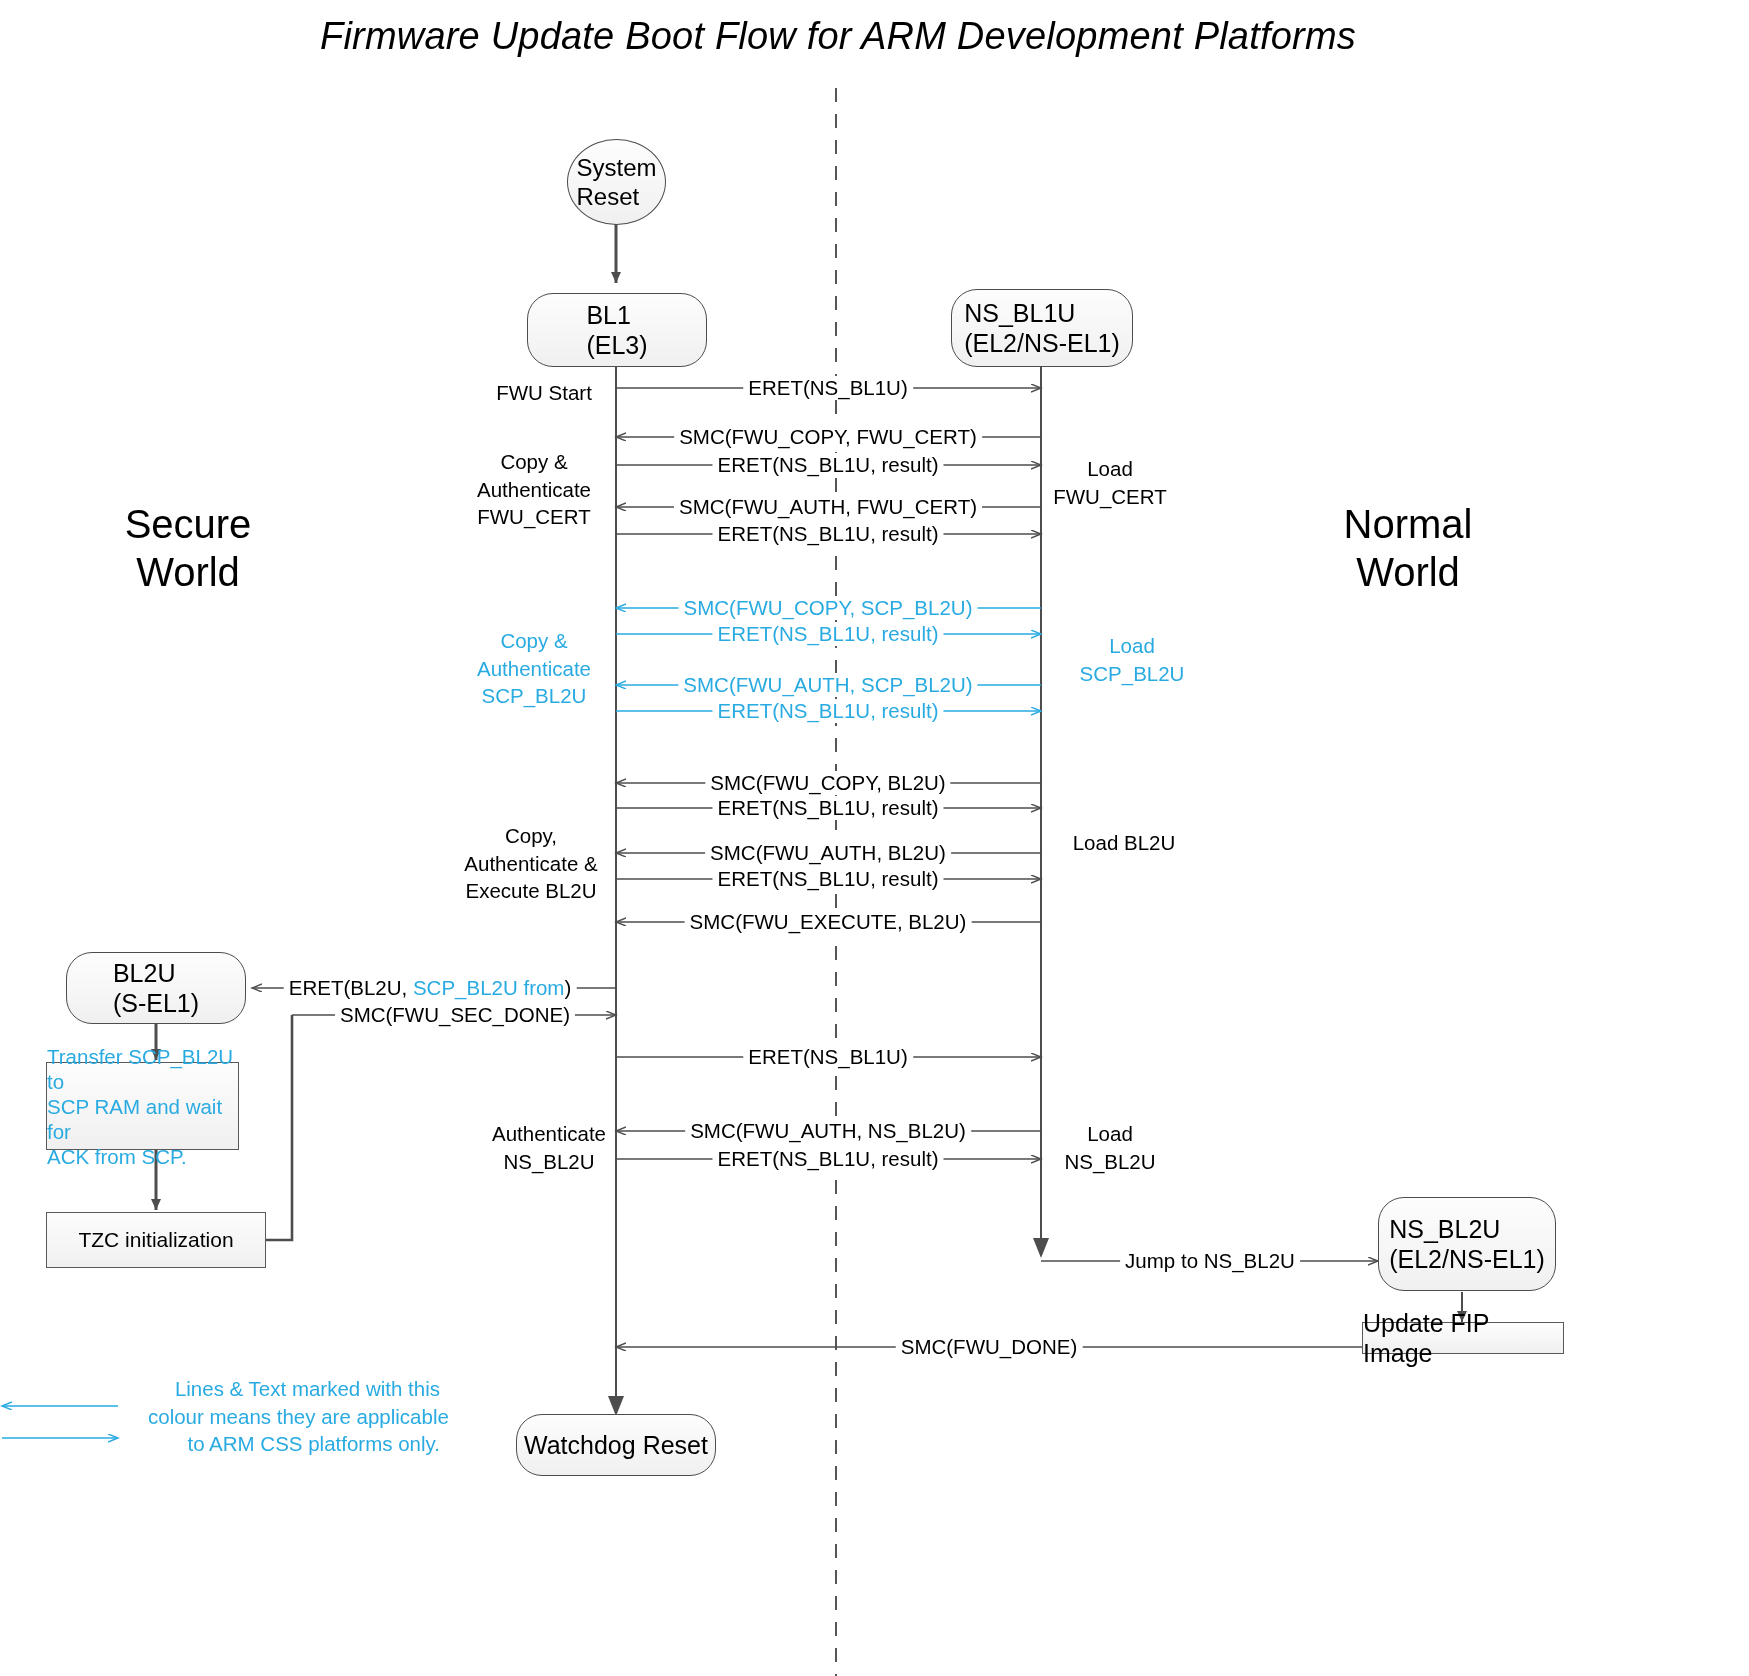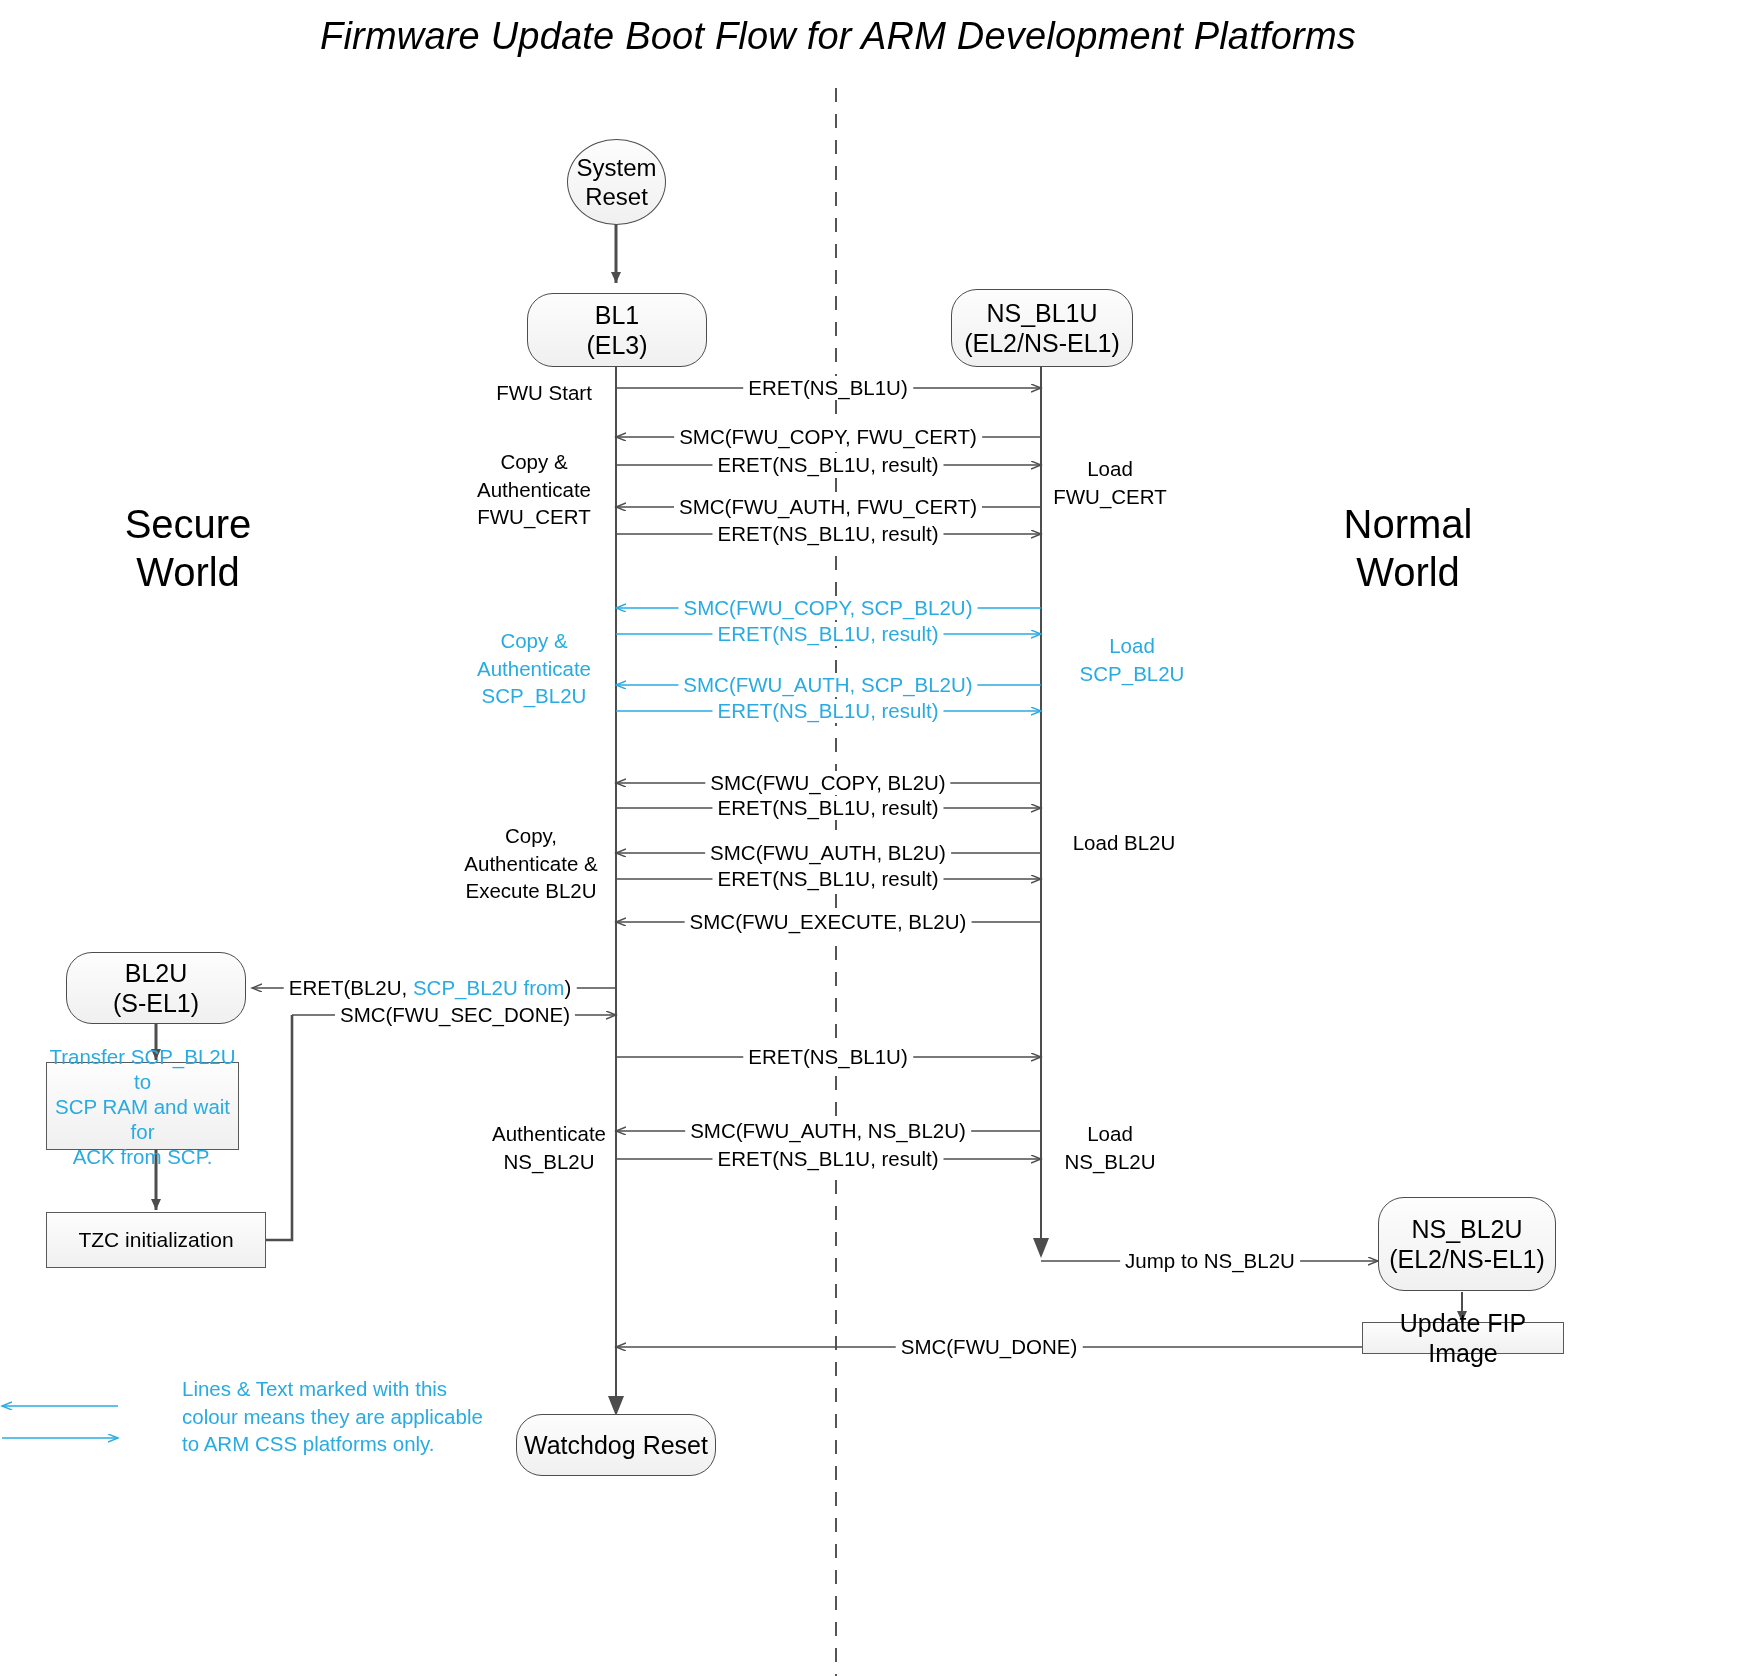--- a/index.html
+++ b/index.html
@@ -4,30 +4,30 @@
 <style>
   html,body{margin:0;padding:0;background:#ffffff;}
   body{font-family:"Liberation Sans","DejaVu Sans",sans-serif;color:#000;}
   #canvas{position:relative;width:1749px;height:1676px;overflow:hidden;background:#fff;}
   #svg-layer{position:absolute;left:0;top:0;width:1749px;height:1676px;}
   .lbl{position:absolute;white-space:pre;line-height:1.18;}
   .ctr{transform:translateX(-50%);text-align:center;}
   .title{font-size:38px;letter-spacing:.2px;}
   .world{font-size:40px;text-align:center;line-height:1.2;}
   .node{position:absolute;box-sizing:border-box;display:flex;align-items:center;
-        justify-content:center;text-align:center;line-height:1.22;
+        justify-content:center;line-height:1.22;
         background:linear-gradient(180deg,#fdfdfd 0%,#f0f0f0 100%);
         border:1.6px solid #4d4d4d;color:#000;}
   .node.round{border-radius:26px;}
   .node.ellipse{border-radius:50%;}
   .node.rect{border-radius:0;border-color:#595959;}
   .cyan{color:#29ABE2;}
   .msg{font-size:20.5px;background:#fff;padding:0 5px;}
   .sidelbl{font-size:20.5px;text-align:center;line-height:1.35;}
-  .legend{font-size:20.5px;text-align:left;line-height:1.35;color:#29ABE2;margin-left:34px;}
+  .legend{font-size:20.5px;text-align:right;line-height:1.35;color:#29ABE2;}
 </style>
 </head>
 <body>
 
 <div id="canvas">
 
   <svg id="svg-layer" viewBox="0 0 1749 1676" xmlns="http://www.w3.org/2000/svg">
     <defs>
       <marker id="ah-d" markerWidth="12" markerHeight="12" refX="10" refY="4" orient="auto" markerUnits="userSpaceOnUse">
         <path d="M0,0 L10,4 L0,8" fill="none" stroke="#4d4d4d" stroke-width="1.4"></path>

